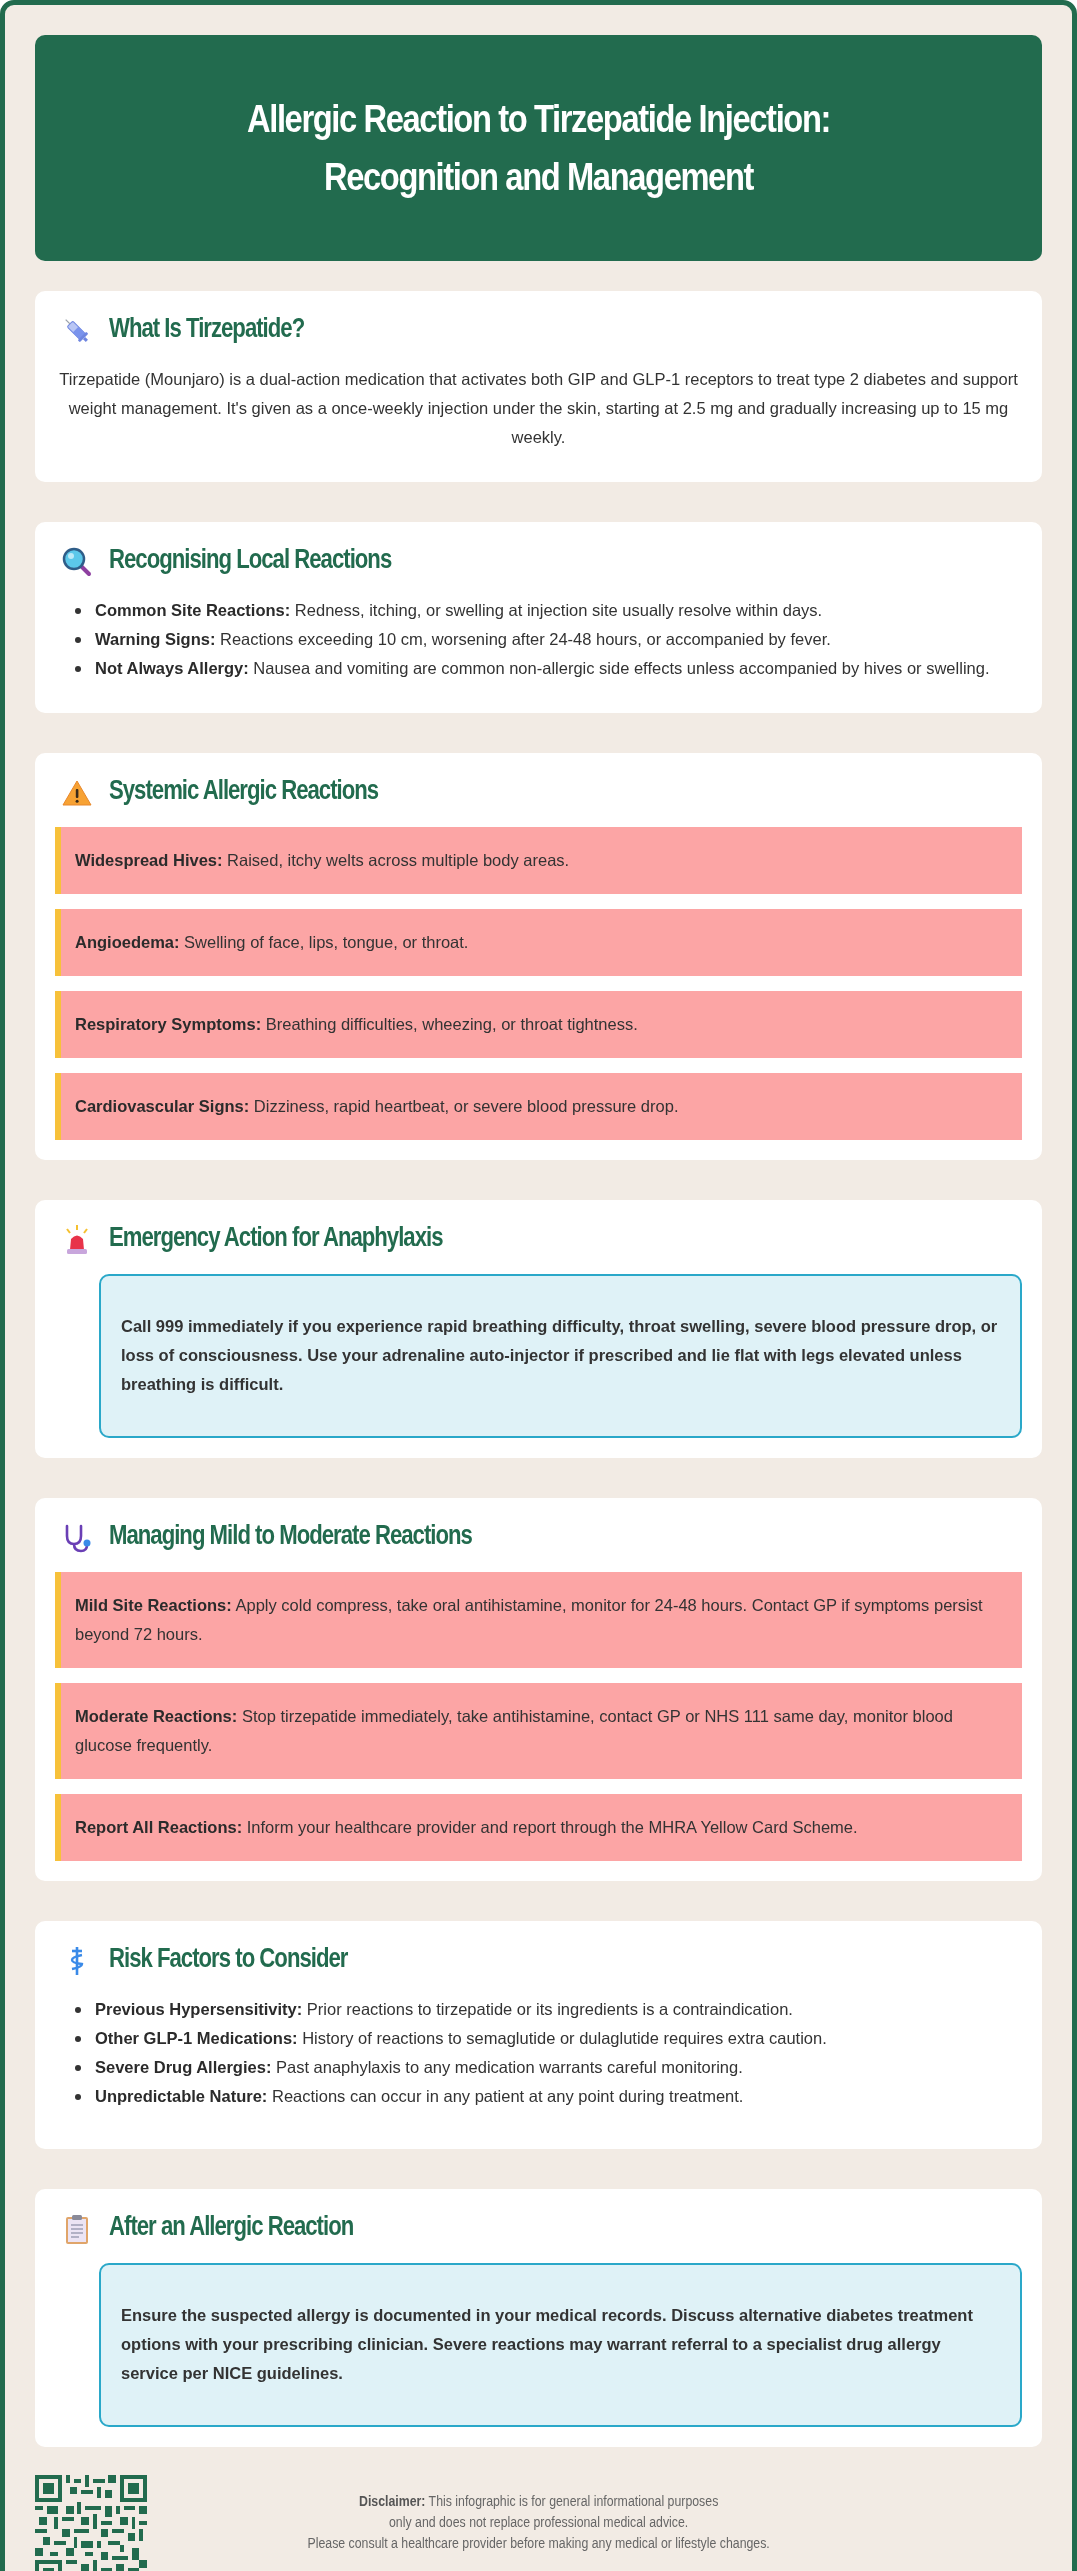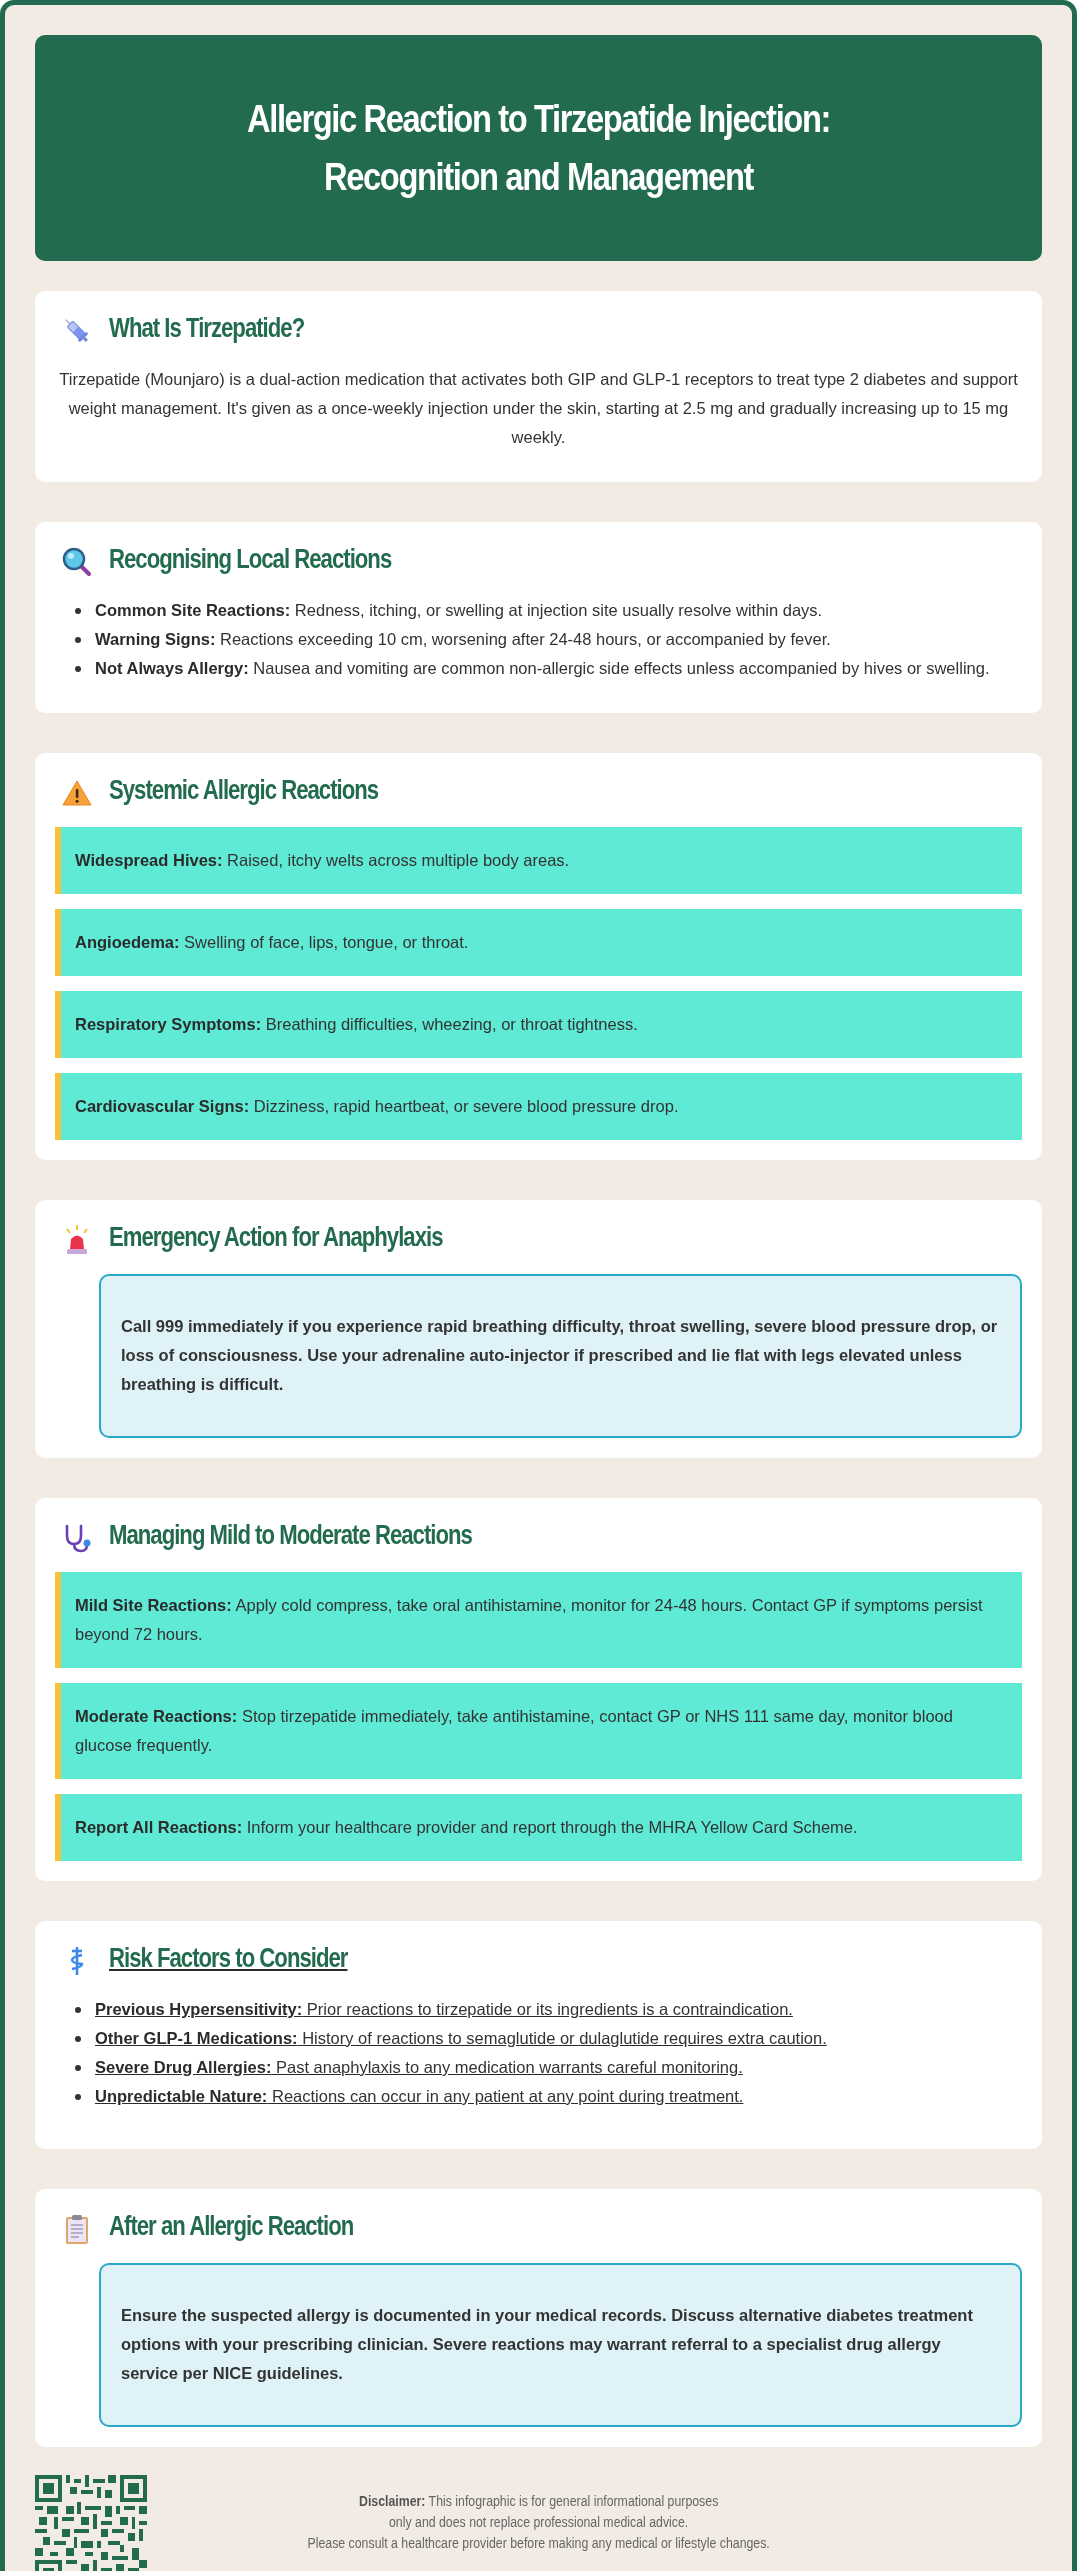--- a/index.html
+++ b/index.html
@@ -54,21 +54,21 @@
   }
   .body-text { font-size: 16.5px; line-height: 29px; color: #333333; text-align: center; }
   ul.bullets { list-style: none; padding-left: 20px; }
   ul.bullets li { position: relative; padding-left: 20px; font-size: 16.5px; line-height: 29px; color: #333; }
   ul.bullets li::before {
     content: ""; position: absolute; left: 0; top: 12px;
     width: 6px; height: 6px; border-radius: 50%; background: #333;
   }
   b { font-weight: bold; color: #2b2b2b; }
   .note {
-    background: #5eead4;
+    background: #fca5a5;
     border-left: 6px solid #f7c13a;
     padding: 19px 16px 19px 14px;
     margin-bottom: 15px;
     font-size: 16.5px; line-height: 29px; color: #333;
   }
   .note:last-child { margin-bottom: 0; }
   .alert {
     background: #dff2f7;
     border: 2px solid #2aa8c9;
     border-radius: 10px;
@@ -174,21 +174,21 @@
           <circle cx="26" cy="21" r="3.5" fill="#3a8ae8"></circle>
         </svg>
       </span>
       <h2>Managing Mild to Moderate Reactions</h2>
     </div>
     <div class="note"><b>Mild Site Reactions:</b><span> Apply cold compress, take oral antihistamine, monitor for 24-48 hours. Contact GP if symptoms persist beyond 72 hours.</span></div>
     <div class="note"><b>Moderate Reactions:</b><span> Stop tirzepatide immediately, take antihistamine, contact GP or NHS 111 same day, monitor blood glucose frequently.</span></div>
     <div class="note"><b>Report All Reactions:</b><span> Inform your healthcare provider and report through the MHRA Yellow Card Scheme.</span></div>
   </section>
 
-  <section class="card" style="padding-bottom:38px;text-decoration:underline;">
+  <section class="card" style="padding-bottom:38px;">
     <div class="card-head">
       <span class="icon">
         <svg width="32" height="32" viewBox="0 0 32 32">
           <line x1="16" y1="2" x2="16" y2="30" stroke="#3a8ae8" stroke-width="2.6"></line>
           <path d="M11 6 L21 6" stroke="#3a8ae8" stroke-width="2.6"></path>
           <path d="M21 10 Q11 12 11 15 Q11 18 21 19 Q21 22 11 24" fill="none" stroke="#3a8ae8" stroke-width="2.4"></path>
         </svg>
       </span>
       <h2>Risk Factors to Consider</h2>
     </div>

